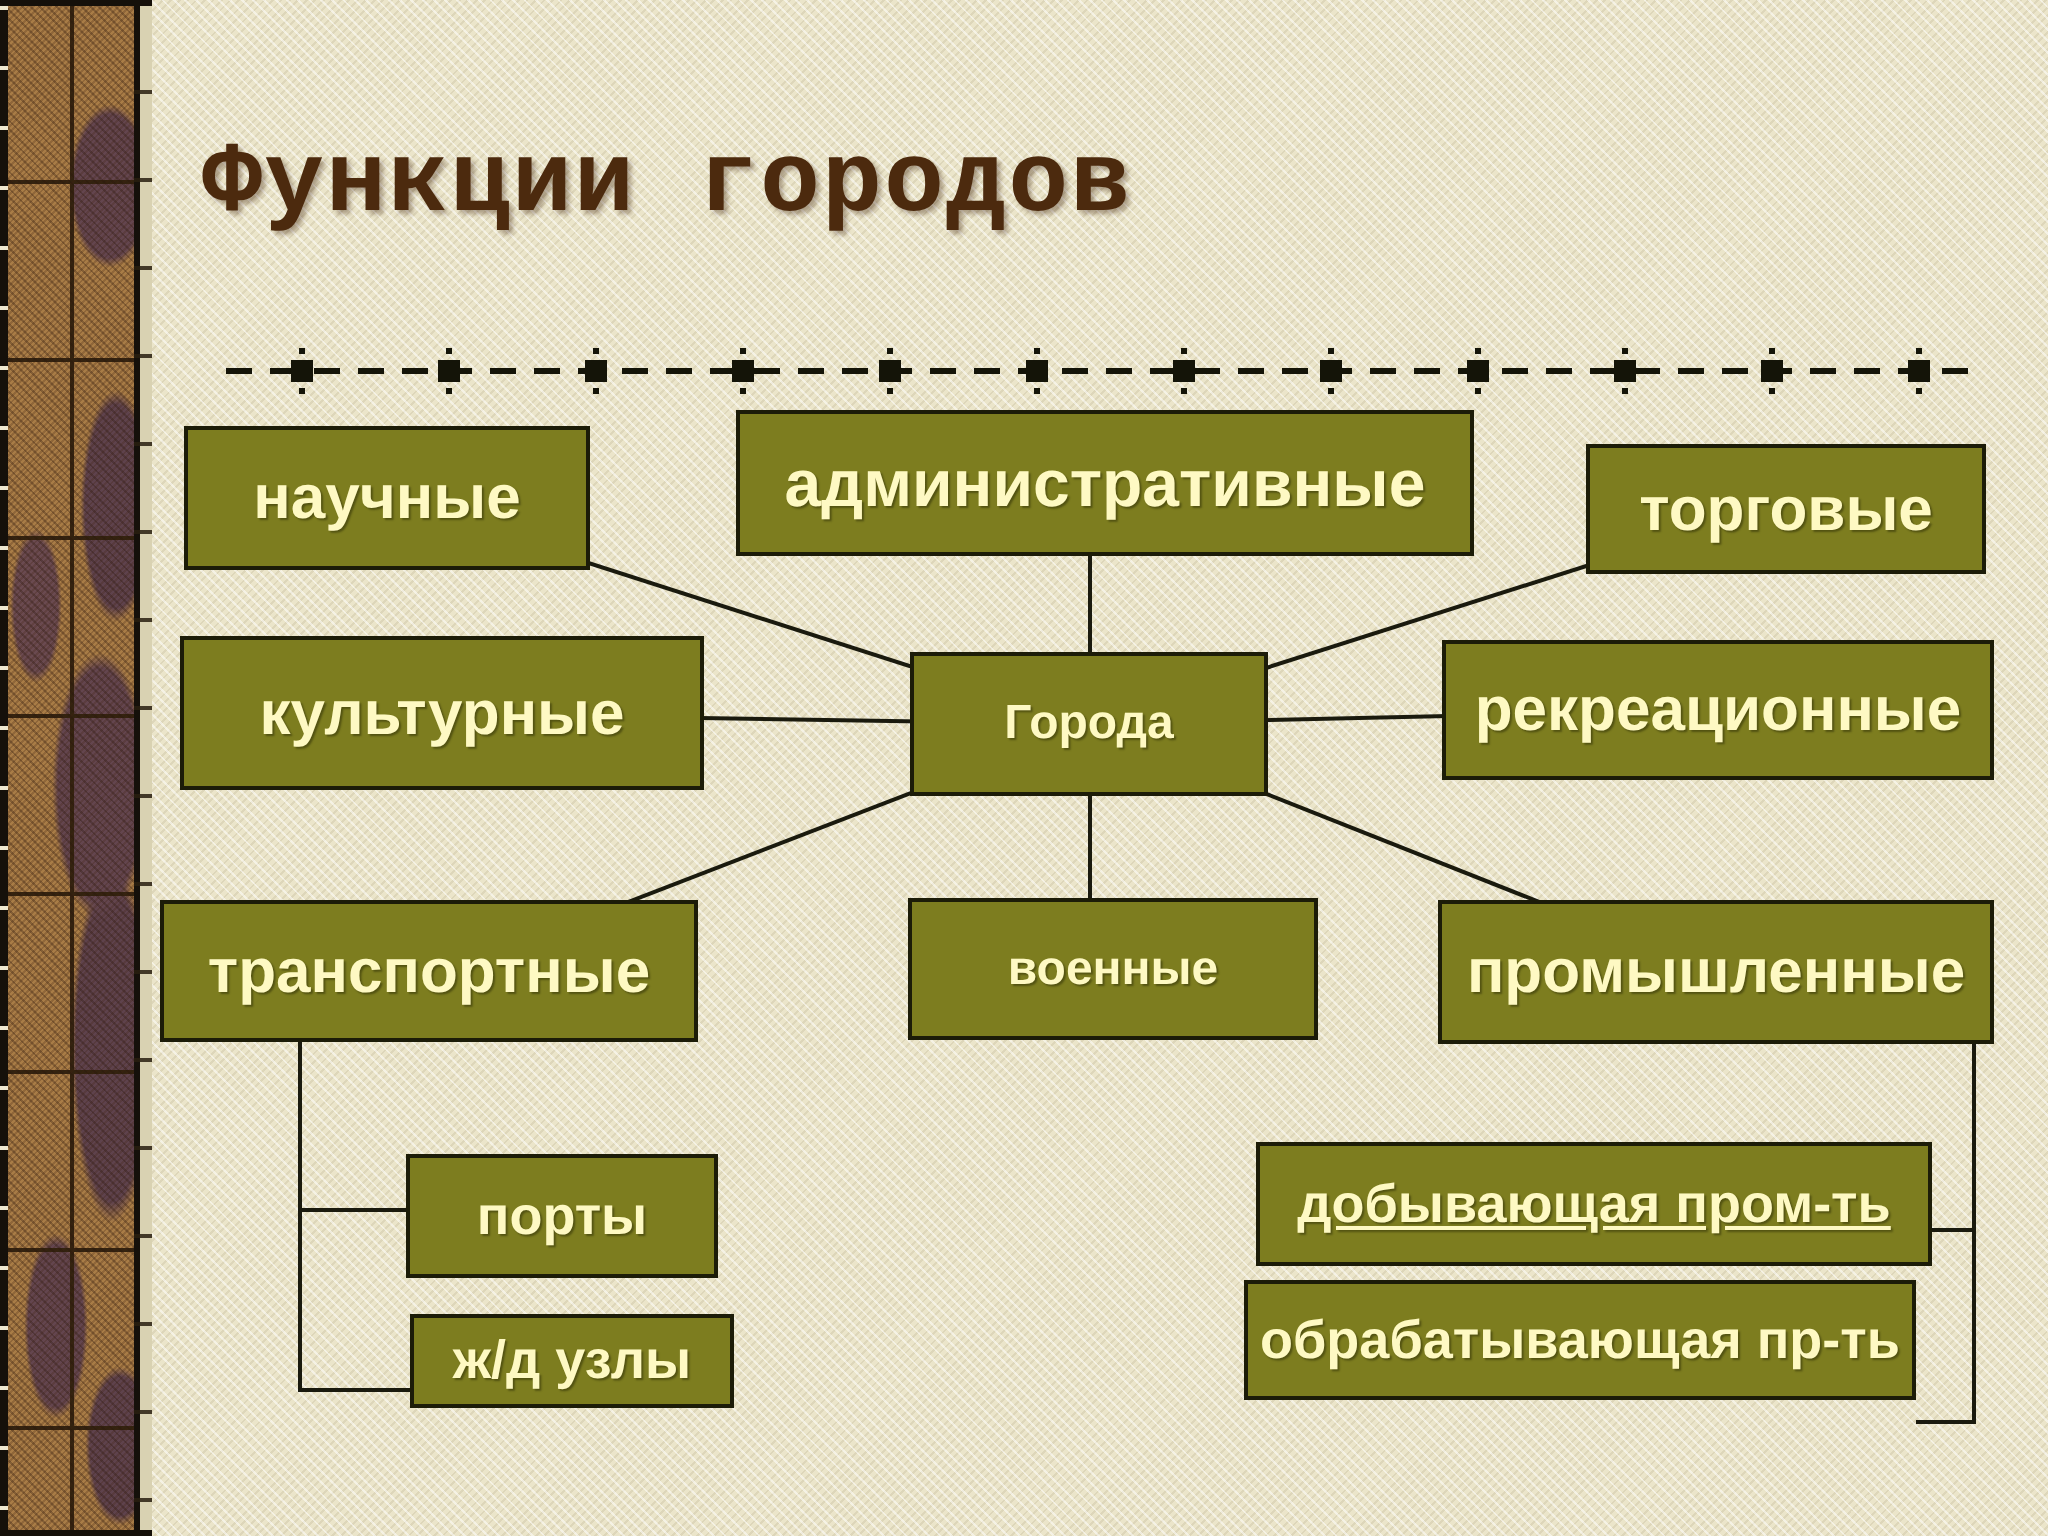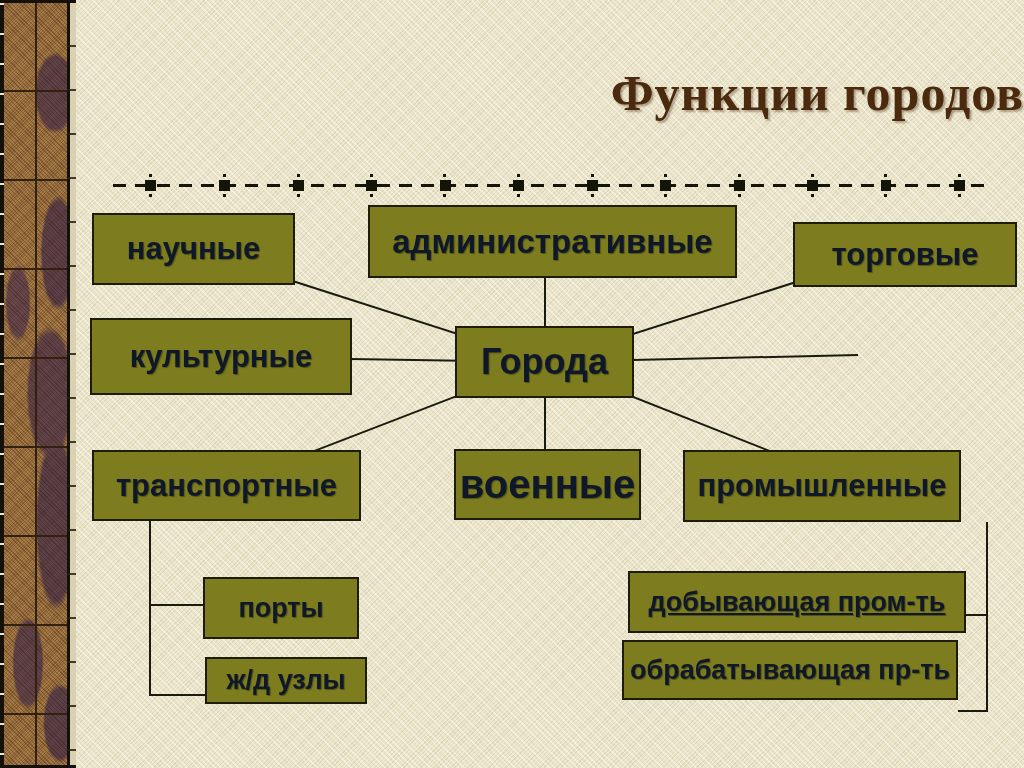--- a/index.html
+++ b/index.html
@@ -39,22 +39,22 @@
   .film-strip::after {            
     content:""; position:absolute; right:0; top:0; width:9px; height:100%;
     background-image:
       repeating-linear-gradient(180deg, rgba(0,0,0,0) 0 42px, rgba(40,30,15,0.85) 42px 44px),
       linear-gradient(90deg, #15100a 0 3px, #d9d2b2 3px 9px);
   }
 
   
   .title {
     position:absolute; left:76px; right:0; top:64px; margin:0; z-index:2;
-    text-align:right;
-    font-family:Liberation Serif, serif;
+    text-align:left;
+    font-family:Liberation Mono, monospace;
     font-weight:700; font-size:50px; letter-spacing:1px;
     color:#4c2a0e;
     text-shadow:2px 2px 2px rgba(58,30,8,0.35);
     padding-left:25px;
   }
 
   
   .divider {
     position:absolute; left:113px; top:174px; width:875px; height:23px; z-index:1;
     background-repeat:no-repeat;
@@ -73,32 +73,32 @@
 
   
   svg.connectors { position:absolute; left:0; top:0; width:1024px; height:768px; z-index:0; }
   svg.connectors line, svg.connectors polyline { stroke:#1a1a0e; stroke-width:2; fill:none; }
 
   
   .node {
     position:absolute; z-index:2; box-sizing:border-box;
     display:flex; align-items:center; justify-content:center;
     background:#7d7d1f; border:2px solid #1c1c08;
-    color:#0f172a; font-weight:700; text-align:center;
+    color:#fef9c3; font-weight:700; text-align:center;
     text-shadow:1px 1px 1px rgba(30,30,0,0.45);
   }
   .n-scientific    { left:92px;  top:213px; width:203px; height:72px; font-size:31px; }
   .n-administrative{ left:368px; top:205px; width:369px; height:73px; font-size:33px; }
-  .n-trade         { left:793px; top:222px; width:224px; height:65px; font-size:31px; }
+  .n-trade         { left:793px; top:222px; width:200px; height:65px; font-size:31px; }
   .n-cultural      { left:90px;  top:318px; width:262px; height:77px; font-size:31px; }
-  .n-center        { left:455px; top:326px; width:179px; height:72px; font-size:36px; }
+  .n-center        { left:455px; top:326px; width:179px; height:72px; font-size:24px; }
   .n-recreational  { left:721px; top:320px; width:276px; height:70px; font-size:31px; }
-  .n-transport     { left:92px;  top:450px; width:269px; height:71px; font-size:31px; }
-  .n-military      { left:454px; top:449px; width:187px; height:71px; font-size:40px; }
-  .n-industrial    { left:683px; top:450px; width:278px; height:72px; font-size:31px; }
+  .n-transport     { left:80px;  top:450px; width:269px; height:71px; font-size:31px; }
+  .n-military      { left:454px; top:449px; width:205px; height:71px; font-size:24px; }
+  .n-industrial    { left:719px; top:450px; width:278px; height:72px; font-size:31px; }
   .n-ports         { left:203px; top:577px; width:156px; height:62px; font-size:27px; }
   .n-rail          { left:205px; top:657px; width:162px; height:47px; font-size:27px; }
   .n-extractive    { left:628px; top:571px; width:338px; height:62px; font-size:27px;text-decoration:underline; }
   .n-processing    { left:622px; top:640px; width:336px; height:60px; font-size:27px; }
 </style>
 </head>
 <body>
 
 <div class="slide">
 
@@ -124,20 +124,21 @@
 
     <polyline points="987,522 987,711 958,711"></polyline>
     <line x1="987" y1="615" x2="966" y2="615"></line>
   </svg>
 
   <div class="node n-scientific">научные</div>
   <div class="node n-administrative">административные</div>
   <div class="node n-trade">торговые</div>
   <div class="node n-cultural">культурные</div>
   <div class="node n-center">Города</div>
+  <div class="node n-recreational">рекреационные</div>
   <div class="node n-transport">транспортные</div>
   <div class="node n-military">военные</div>
   <div class="node n-industrial">промышленные</div>
   <div class="node n-ports">порты</div>
   <div class="node n-rail">ж/д узлы</div>
   <div class="node n-extractive">добывающая пром-ть</div>
   <div class="node n-processing">обрабатывающая пр-ть</div>
 
 </div>
 

